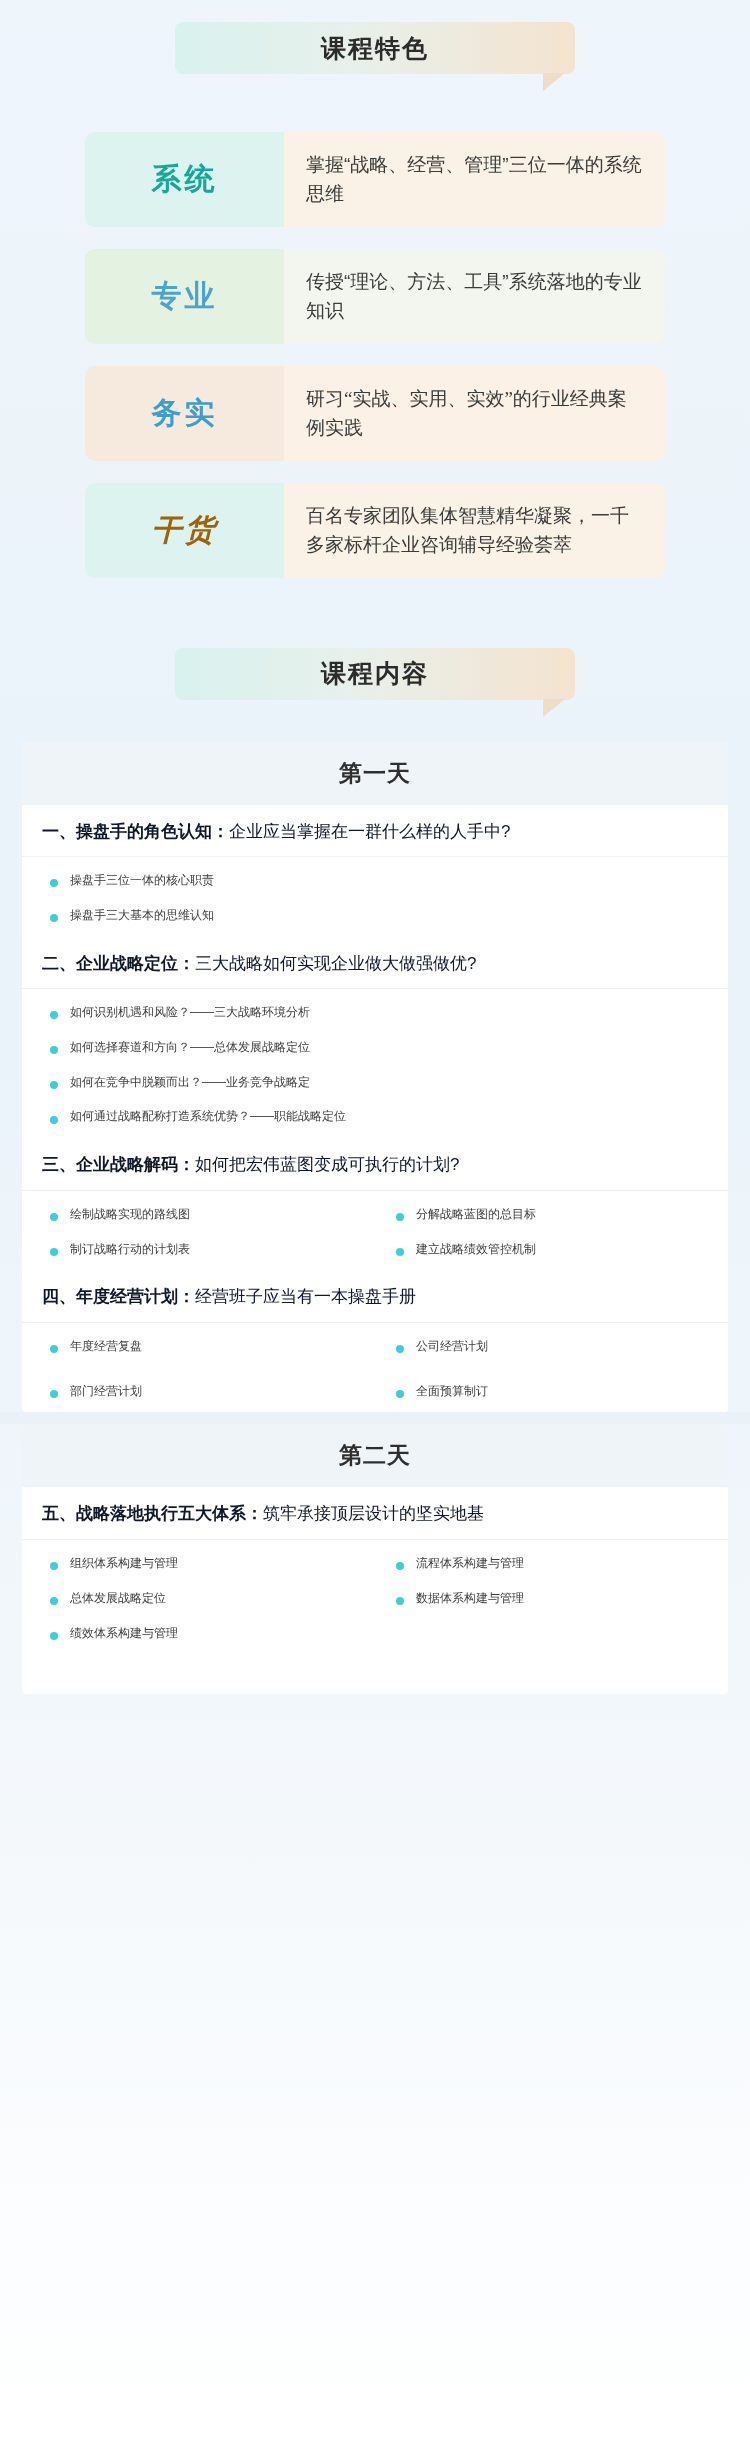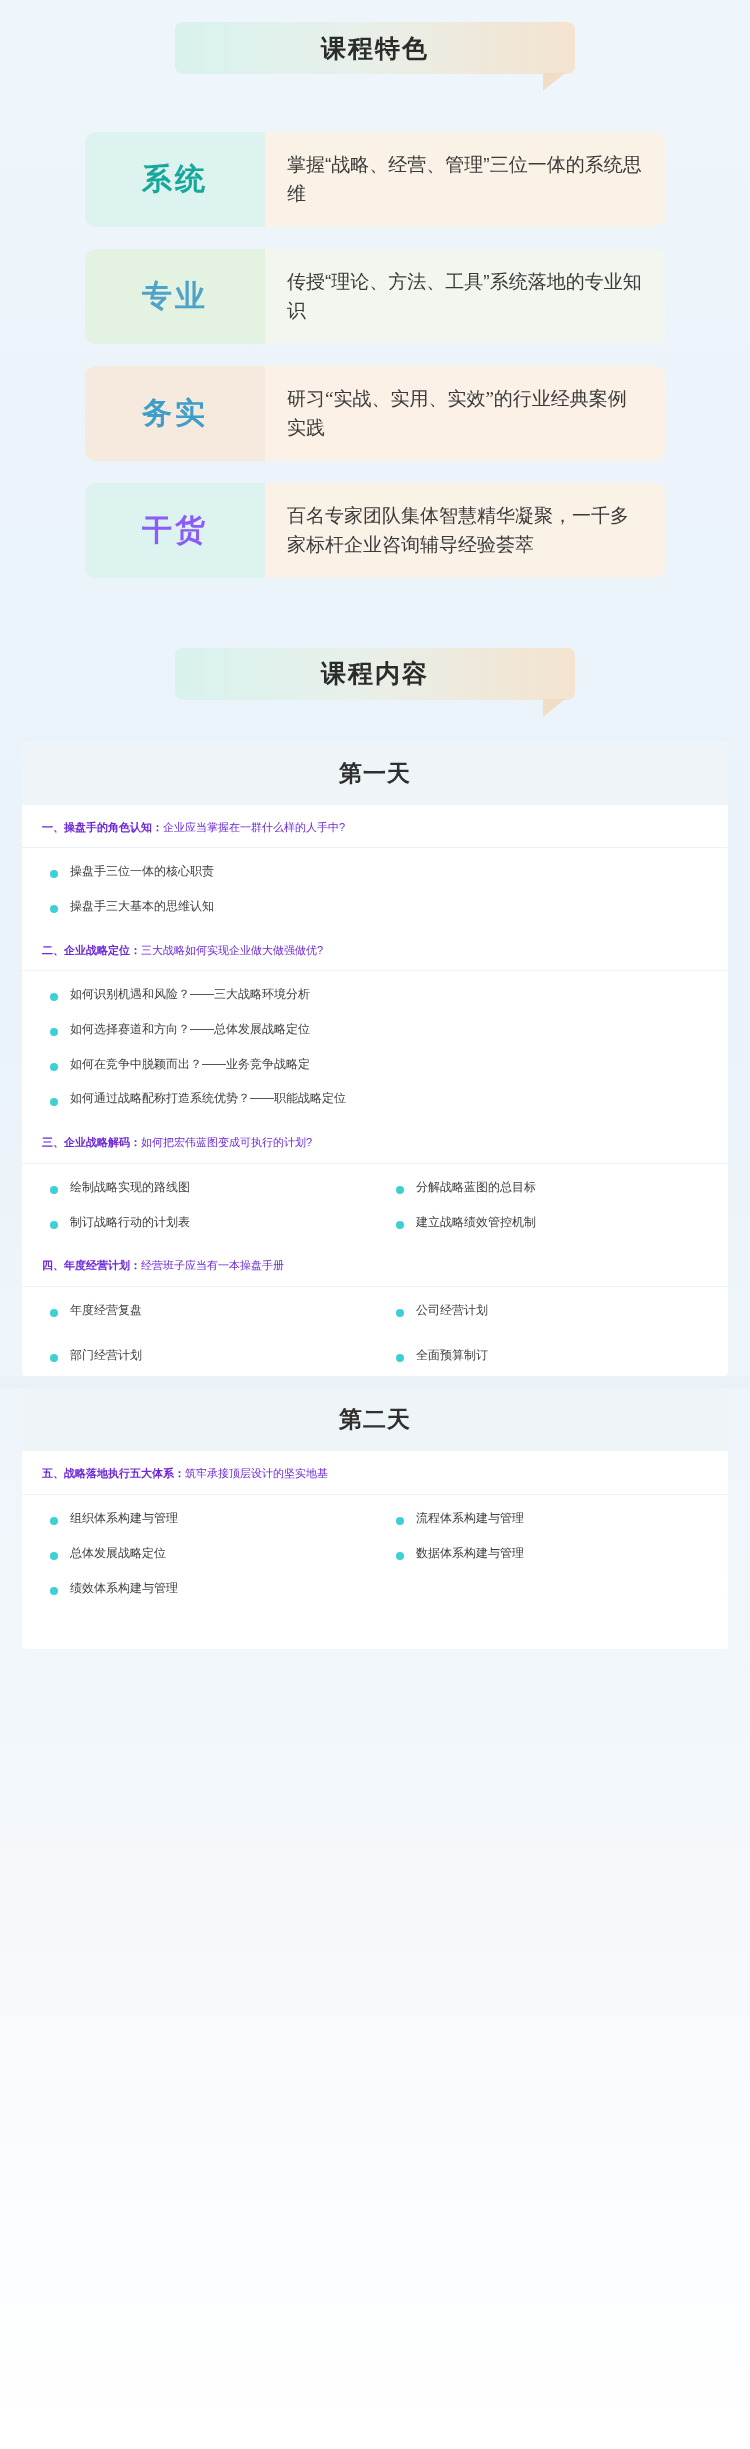--- a/index.html
+++ b/index.html
@@ -56,21 +56,21 @@
   .features {
     margin: 58px auto 0;
     width: 580px;
   }
   .feature-row {
     display: flex;
     align-items: stretch;
     margin-bottom: 22px;
   }
   .feature-key {
-    width: 180px;
+    width: 199px;
     border-radius: 10px 0 0 10px;
     display: flex;
     align-items: center;
     justify-content: center;
     font-size: 30px;
     font-weight: bold;
     letter-spacing: 3px;
   }
   .feature-val {
     flex: 1;
@@ -81,21 +81,21 @@
     font-size: 19px;
     line-height: 1.55;
     color: #3a3a3a;
   }
   .f-mint .feature-key { background: #ddf3ef; color: #16a89a; }
   .f-mint .feature-val { background: #fbf2e7; }
   .f-green .feature-key { background: #e4f2e2; color: #4fa3c9; }
   .f-green .feature-val { background: #f3f6ee; }
   .f-peach .feature-key { background: #f6e9dd; color: #3c9ec9; }
   .f-peach .feature-val { background: #fbf1e6; font-family: Liberation Serif, serif; }
-  .f-aqua .feature-key { background: #ddf3ef; color: #8b5cf6; }
+  .f-aqua .feature-key { background: #ddf3ef; color: #a16207; font-style: italic; }
   .f-aqua .feature-val { background: #fbf2e7; }
 
   
   .content-wrap {
     margin-top: 70px;
   }
   .day-card {
     background: #ffffff;
     margin: 0 22px;
     border-radius: 4px;
@@ -108,22 +108,22 @@
     font-weight: bold;
     color: #2f2f2f;
     padding: 16px 0;
     letter-spacing: 1px;
   }
   .topic {
     padding: 14px 20px 12px 20px;
     border-bottom: 1px solid #eef1f3;
   }
   .topic-title {
-    font-size: 11px;
-    color: #6d28d9;
+    font-size: 17px;
+    color: #0f172a;
     line-height: 1.5;
   }
   .topic-title .num {
     font-weight: bold;
   }
   .topic-title .lead {
     font-weight: bold;
   }
   .topic-title .rest {
     font-weight: normal;

